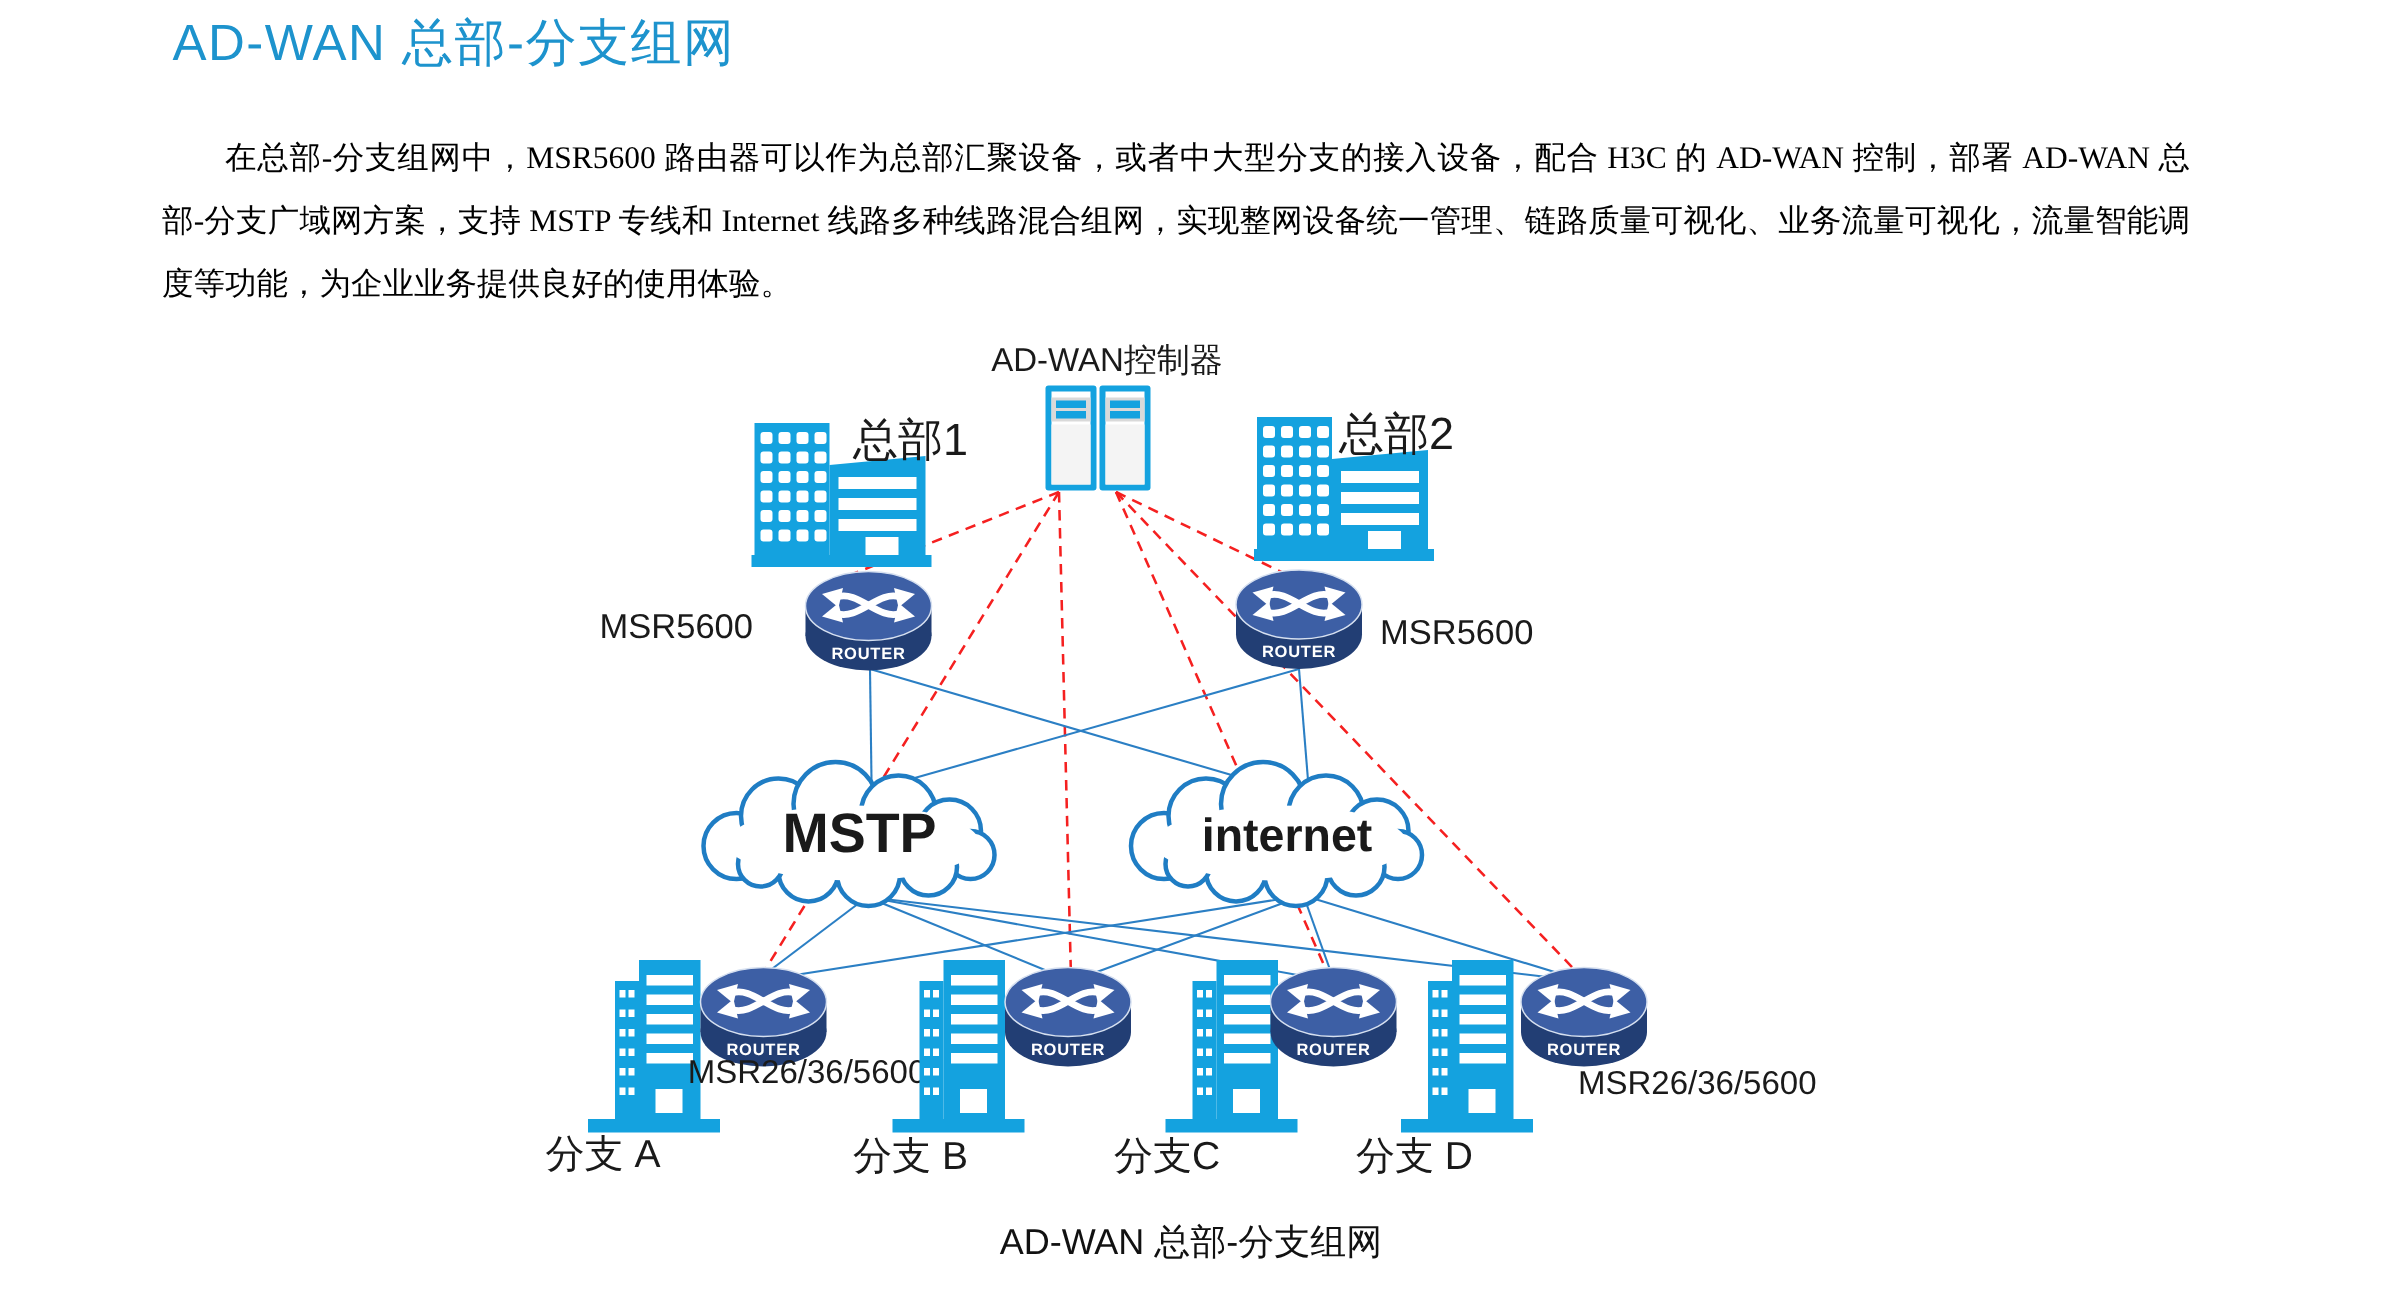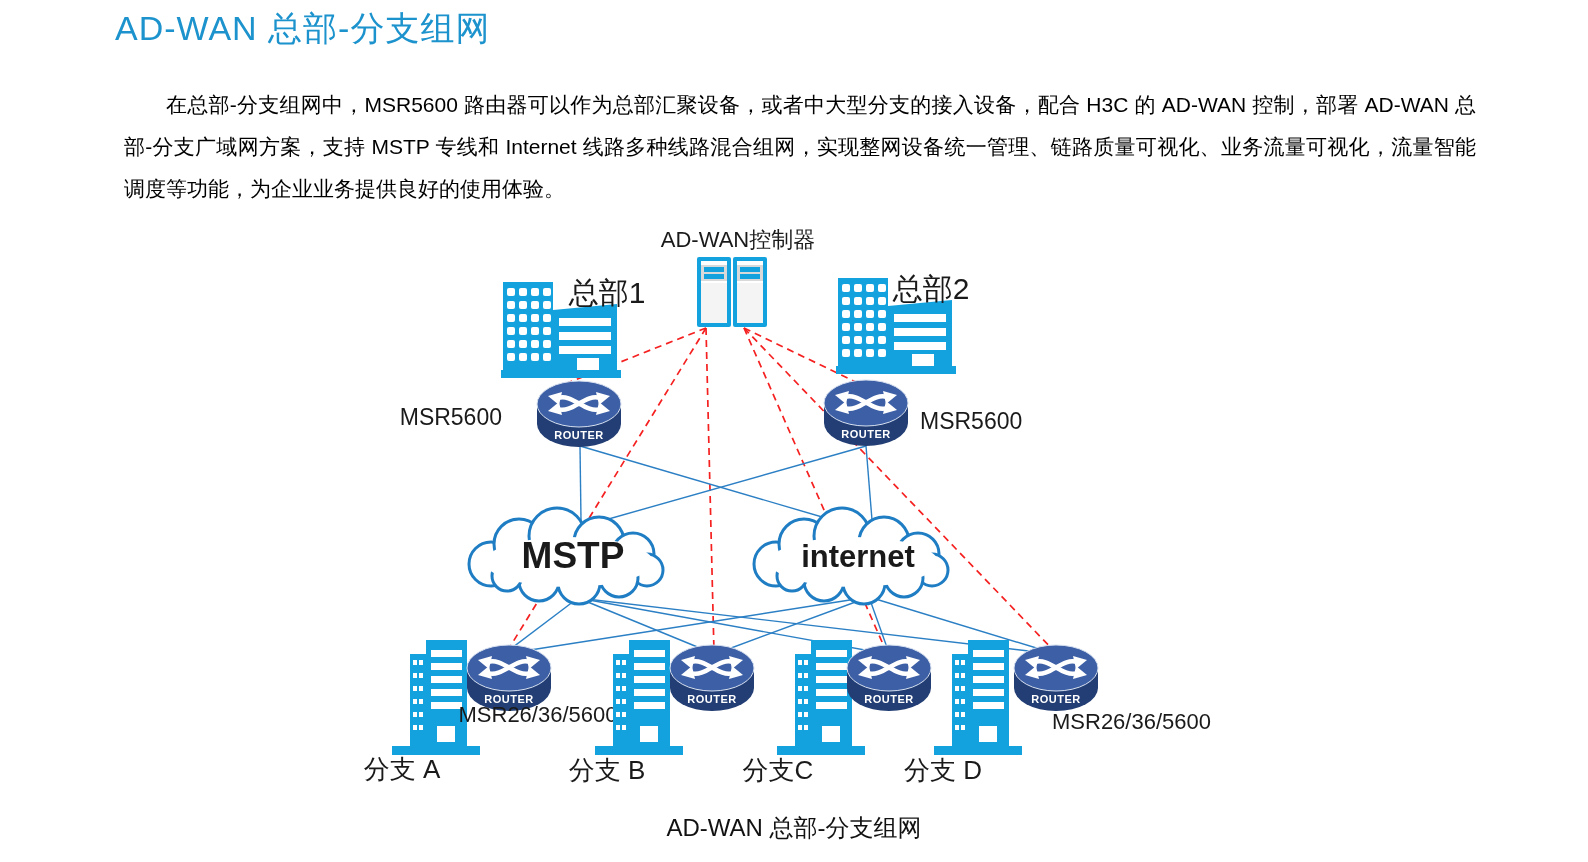--- a/index.html
+++ b/index.html
@@ -7,23 +7,23 @@
     --line-red:#f52020; --cloud-stroke:#1f7dc4; --router-top:#3d5fa5;
     --router-body:#223e74; --text-black:#1a1a1a;
   }
   *{margin:0;padding:0;box-sizing:border-box}
   body{background:#fff;width:1588px;height:862px;overflow:hidden;position:relative;
        font-family:"Liberation Sans","DejaVu Sans",sans-serif}
   .page{position:relative;width:1588px;height:862px;background:#fff}
   .doc-title{position:absolute;left:115px;top:6px;font-size:34px;font-weight:500;
        color:var(--title-blue);letter-spacing:1px;
        font-family:"Liberation Sans","DejaVu Sans",sans-serif}
-  .intro{position:absolute;left:124px;top:84px;width:1352px;font-size:21px;
+  .intro{position:absolute;left:108px;top:84px;width:1352px;font-size:21px;
        line-height:42px;color:#000;text-align:justify;text-indent:2em;
-       font-family:Liberation Sans, sans-serif}
+       font-family:Liberation Serif, serif}
   .diagram-svg{position:absolute;left:0;top:212px}
   .figure-caption{position:absolute;left:0;top:812px;width:1588px;text-align:center;
        font-size:24px;color:#111;font-family:"Liberation Sans","DejaVu Sans",sans-serif}
 
   
   .icon-cyan{fill:var(--accent-cyan)}
   .icon-white{fill:#fff}
   .srv-band{fill:#d9d9d9}
   .srv-body{fill:#f4f4f4}
   .router-top{fill:var(--router-top);stroke:#d6e0f0;stroke-width:1}

